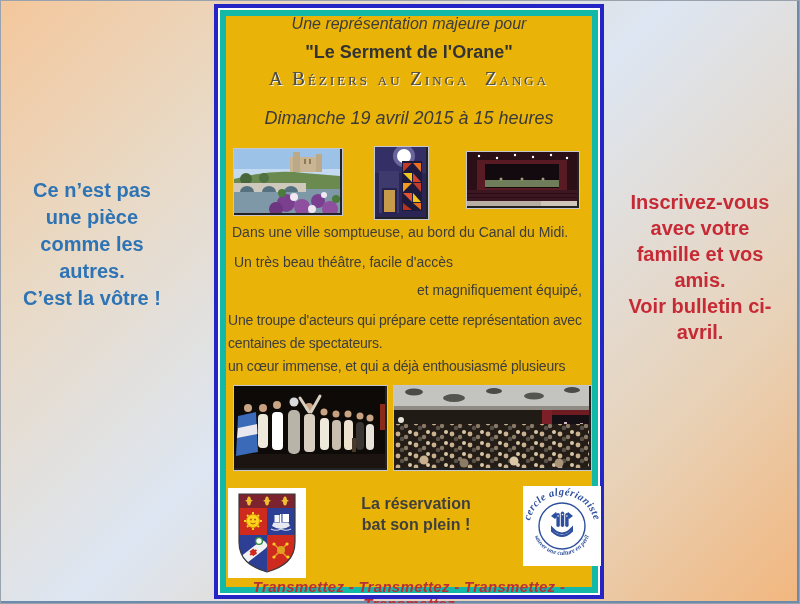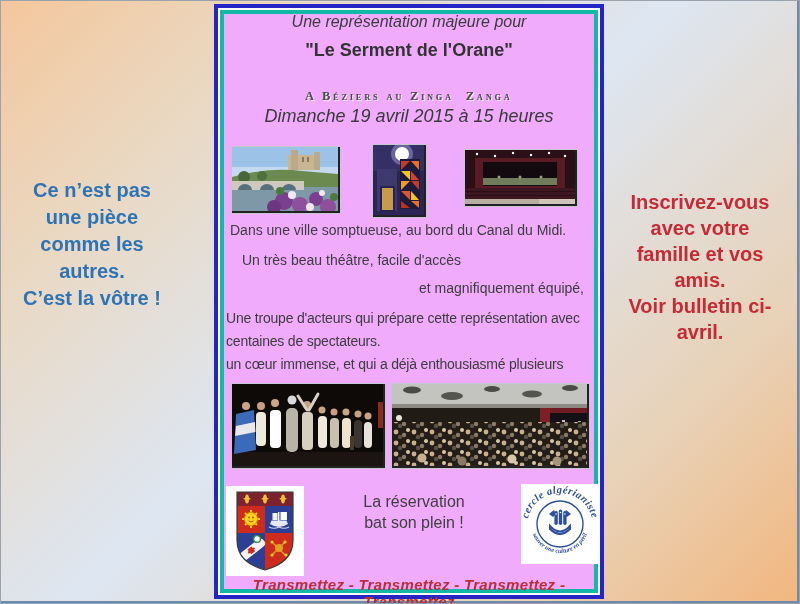--- a/index.html
+++ b/index.html
@@ -12,47 +12,47 @@
   }
   
   .left-note{position:absolute;left:0;top:176px;width:182px;text-align:center;
     color:#2e74b5;font-weight:bold;font-size:20px;line-height:27px;}
   .left-note .cta{}
   .right-note{position:absolute;left:601px;top:188px;width:196px;text-align:center;
     color:#c62a35;font-weight:bold;font-size:20px;line-height:26px;}
   
   .panel{position:absolute;left:213px;top:3px;width:390px;height:595px;
     box-sizing:border-box;border:4px solid #2525c6;background:#fff;}
-  .panel-inner{box-sizing:border-box;border:4px solid #14b8a6;margin:2px;
-    height:calc(100% - 4px);position:relative;background:#f0abfc;}
+  .panel-inner{box-sizing:border-box;border:6px solid #14b8a6;margin:2px;
+    height:calc(100% - 4px);position:relative;background:#eab308;}
   .content{position:absolute;left:0;top:0;right:0;bottom:0;}
   .center{text-align:center;}
   .intro{position:absolute;top:-1px;left:0;right:0;font-style:italic;font-size:16px;color:#3c3c3c;}
   .title{position:absolute;top:26px;left:0;right:0;font-weight:bold;font-size:18px;color:#333;}
-  .venue{position:absolute;top:75px;left:0;right:0;font-family:"Liberation Serif",serif;
-    font-variant:small-caps;font-weight:bold;font-size:12px;letter-spacing:3px;color:#4c4c4c;
+  .venue{position:absolute;top:52px;left:0;right:0;font-family:"Liberation Serif",serif;
+    font-variant:small-caps;font-weight:normal;font-size:19px;letter-spacing:3px;color:#4c4c4c;
     text-shadow:1px 1px 0 rgba(255,255,255,.9),-0.5px -0.5px 0 rgba(0,0,0,.25);white-space:pre-wrap;}
   .date{position:absolute;top:92px;left:0;right:0;font-style:italic;font-size:18px;color:#3a3a3a;}
   .photo{position:absolute;border:1px solid #c6c6d0;overflow:hidden;background:#222;}
   .photo svg{display:block;}
   .p1{left:7px;top:132px;width:108px;height:66px;}
   .p2{left:148px;top:130px;width:53px;height:72px;}
   .p3{left:240px;top:135px;width:112px;height:56px;}
   .bodyline{position:absolute;font-size:14px;color:#3d3d3d;white-space:nowrap;}
   .bl1{top:208px;left:6px;}
-  .bl2{top:238px;left:18px;}
+  .bl2{top:238px;left:8px;}
   .bl3{top:266px;right:10px;}
   .para{position:absolute;top:293px;left:2px;right:2px;font-size:14px;color:#3d3d3d;
     line-height:23px;text-align:left;}
   .para div{white-space:nowrap;letter-spacing:-0.2px;}
   .p4{left:7px;top:369px;width:153px;height:84px;}
   .p5{left:167px;top:369px;width:197px;height:84px;}
   .crest{position:absolute;left:2px;top:472px;width:78px;height:90px;background:#fff;}
   .reservation{position:absolute;left:105px;top:479px;width:170px;text-align:center;
-    font-weight:normal;font-size:16px;color:#3f3f3f;}
+    font-weight:bold;font-size:16px;color:#3f3f3f;}
   .reservation .r2{margin-top:3px;}
   .logo{position:absolute;left:297px;top:470px;width:78px;height:80px;background:#fff;}
   .footer{position:absolute;top:562px;left:0;right:0;text-align:center;
     font-weight:bold;font-style:italic;font-size:15px;color:#b82f38;letter-spacing:.3px;}
 </style>
 </head>
 <body>
 
 <div class="stage">
 

